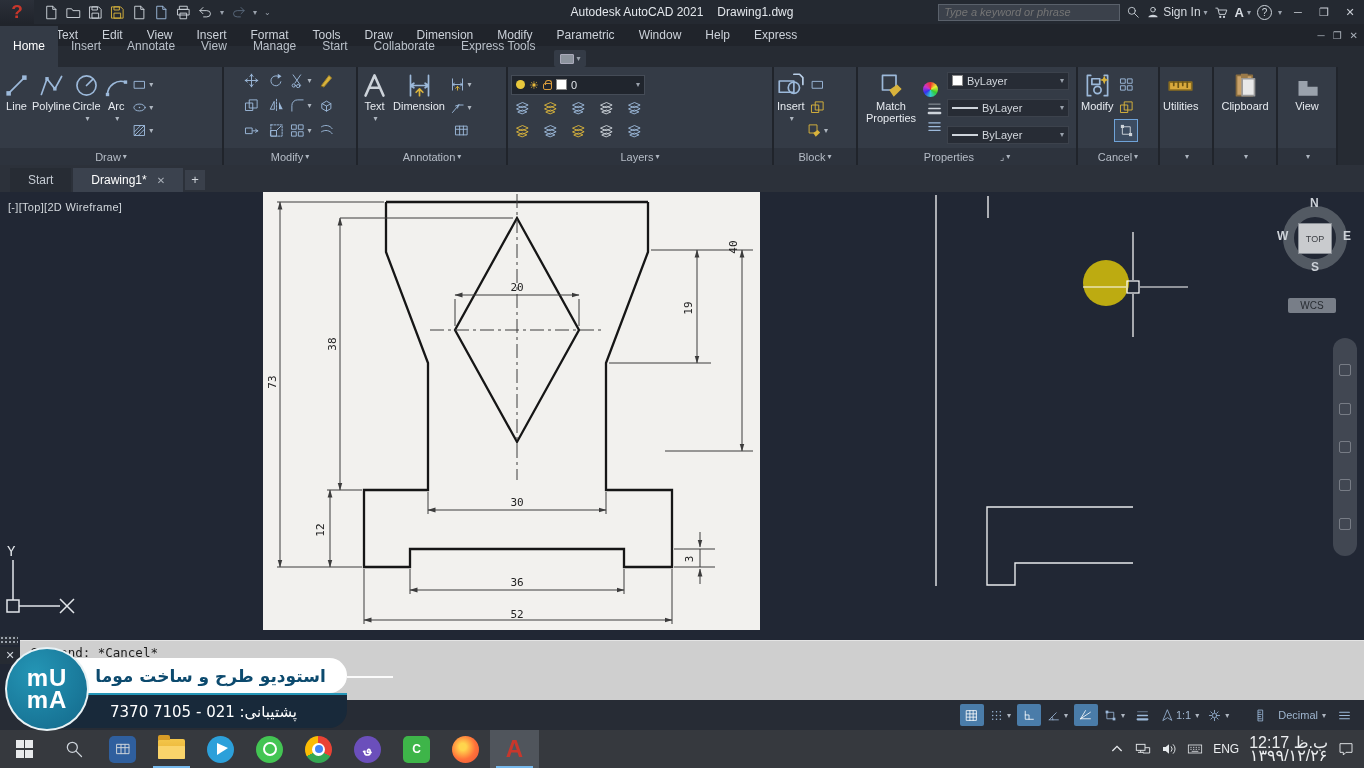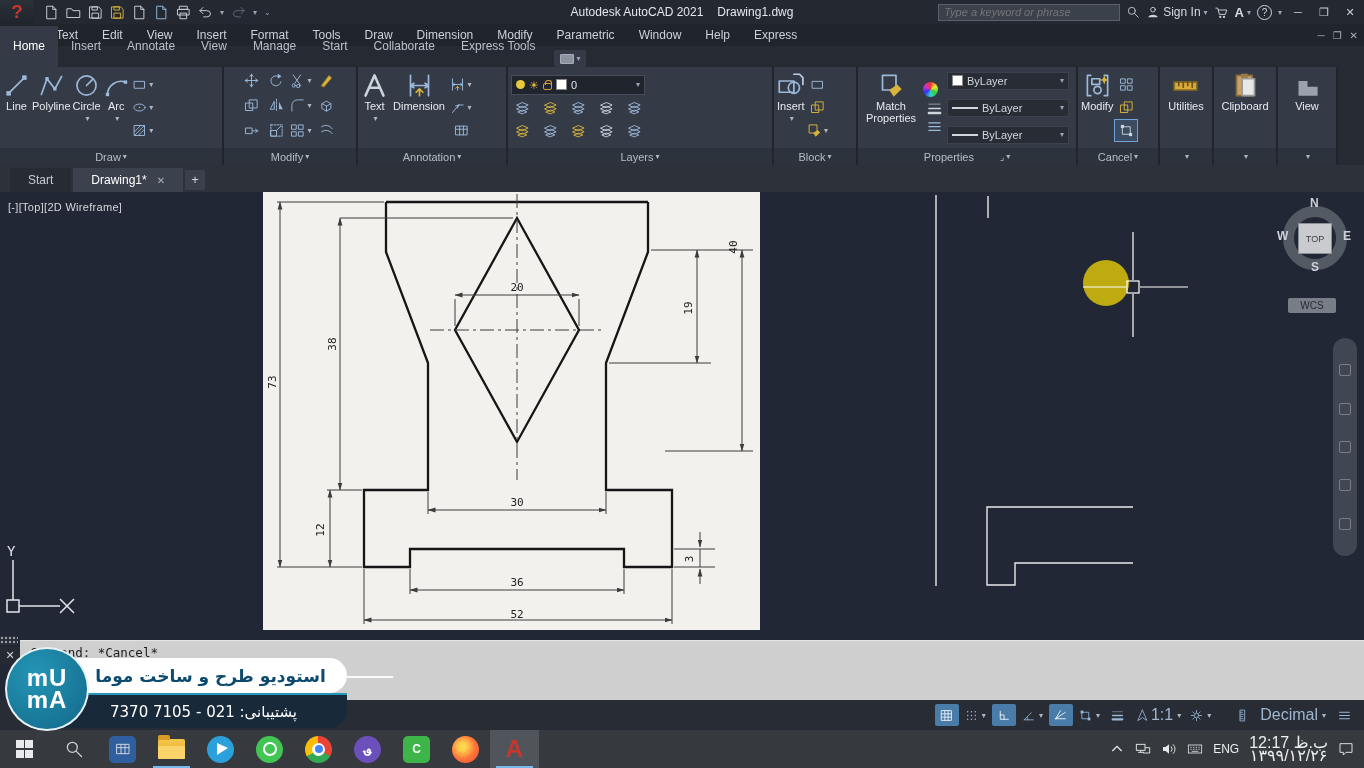--- a/index.html
+++ b/index.html
@@ -77,21 +77,21 @@
 #wcs{left:1288px;top:106px;width:48px;height:15px;background:rgba(150,156,164,.75);border-radius:2px;font-size:10px;color:#272b31;display:flex;align-items:center;justify-content:center}
 #navbar{left:1333px;top:146px;width:24px;height:218px;background:rgba(125,131,140,.35);border-radius:12px;display:flex;flex-direction:column;align-items:center;justify-content:space-evenly}
 .navdot{width:12px;height:12px;border:1px solid rgba(220,224,228,.35);border-radius:2px}
 
 #cmdgrip{left:0;top:636px;width:18px;height:9px;background:#2a2f38;background-image:radial-gradient(#9aa2ac 1px,transparent 1px);background-size:4px 4px}
 #cmdclose{left:0;top:647px;width:20px;height:17px;background:#262b33;color:#cfd4da;font-size:11px;display:flex;align-items:center;justify-content:center}
 #cmdpanel{left:20px;top:640px;width:1344px;height:60px;background:#cfcfcf;border-top:1px solid #e4e4e4}
 #cmdtext{padding:4px 10px;font-family:"DejaVu Sans Mono",monospace;font-size:12.5px;color:#1c1c1c}
 
 #statusbar{top:700px;left:0;width:1364px;height:30px;background:#272c35;display:flex;align-items:center;justify-content:flex-end;padding-right:8px;gap:3px}
-.sb{height:22px;min-width:24px;border-radius:2px;display:flex;align-items:center;justify-content:center;gap:2px;padding:0 3px;color:#9fb6cf;font-size:16px}
+.sb{height:22px;min-width:24px;border-radius:2px;display:flex;align-items:center;justify-content:center;gap:2px;padding:0 3px;color:#9fb6cf;font-size:11px}
 .sb svg{width:13px;height:13px}
 .sb.act{background:#4a7ca9}
 .sb.act svg{stroke:#fff;color:#fff}
 .sbsep{width:10px}
 
 #taskbar{top:730px;left:0;width:1364px;height:38px;background:#36393e;display:flex;align-items:center}
 .tk{width:49px;height:38px;display:flex;align-items:center;justify-content:center;position:relative}
 .tk.open::after{content:"";position:absolute;bottom:0;left:6px;right:6px;height:2px;background:#76b9ed}
 .tk.fg{background:#50555c}
 .win-logo{display:grid;grid-template-columns:8px 8px;grid-template-rows:8px 8px;gap:1.5px}
@@ -779,21 +779,21 @@
             </svg>
           </div>
       </div>
     </div>
     <div class="plabel dd">
         <span>Cancel</span>
       </div>
   </div>
 
   <div class="panel" style="width:54px">
-    <div class="pbody" style="justify-content:center">
+    <div class="pbody" style="">
       <div class="bb">
           <svg class="sv">
             <use href="#i-ruler"></use>
           </svg>
           <span>Utilities</span>
         </div>
     </div>
     <div class="plabel dd"></div>
   </div>
 

